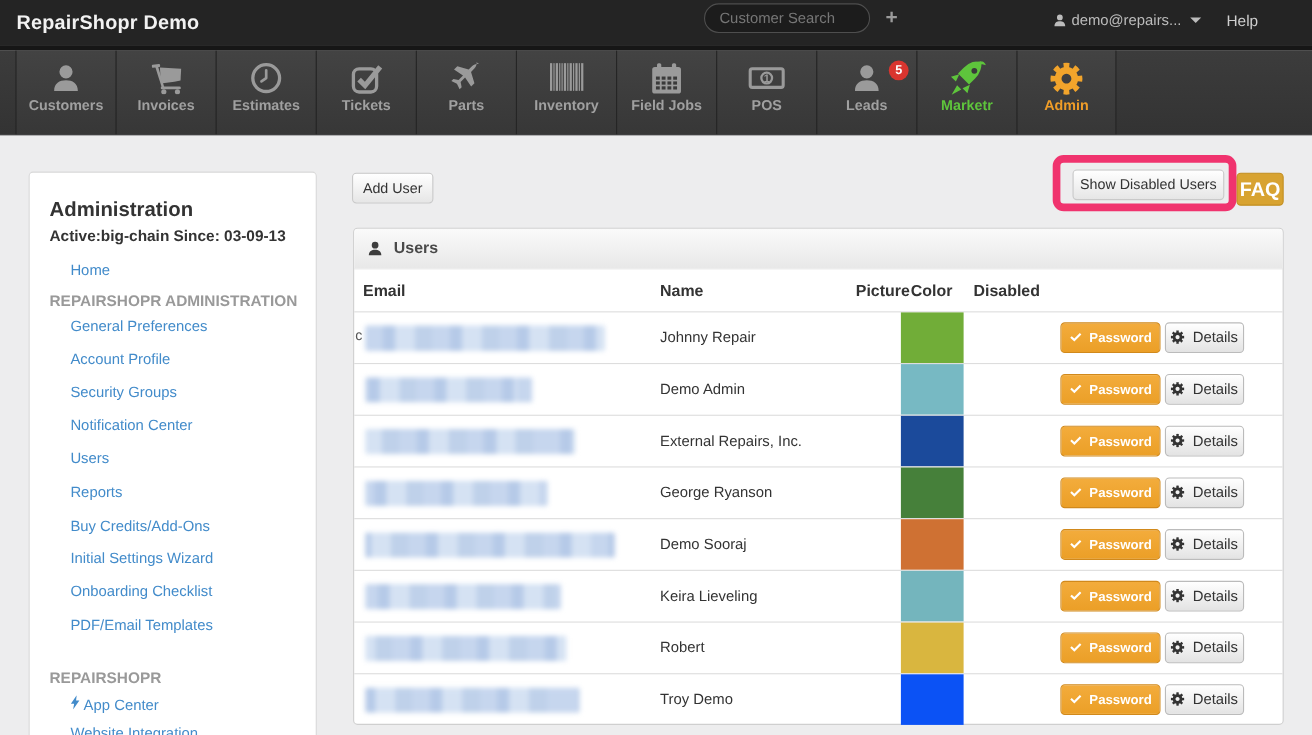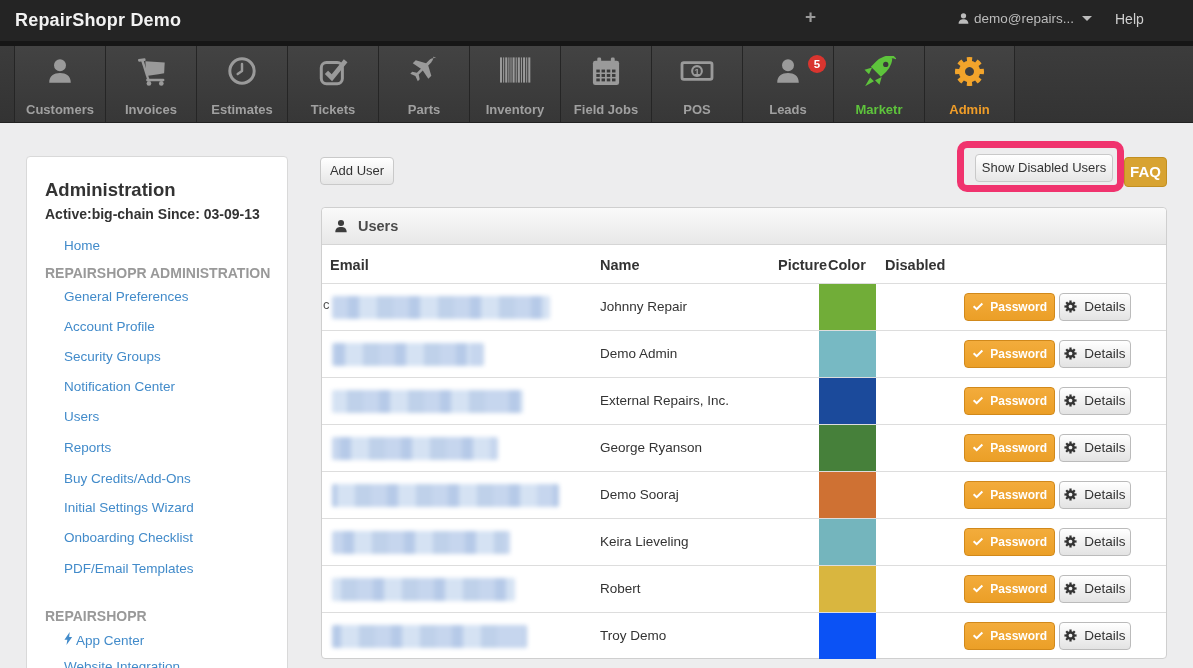--- a/index.html
+++ b/index.html
@@ -10,55 +10,56 @@
 #search { position:absolute; left:640px; top:3px; width:151px; height:27px; border:1px solid #4e4e4e; border-radius:14px; background:#1c1c1c; color:#767676; font-size:13.5px; line-height:25px; padding-left:13px; }
 #plus { position:absolute; left:805px; top:6px; color:#9a9a9a; font-size:19px; font-weight:bold; }
 #acct { position:absolute; left:957px; top:11px; color:#bcbcbc; font-size:13.5px; }
 #acct svg { vertical-align:-2px; margin-right:4px; }
 #caret { display:inline-block; width:0; height:0; border-left:5px solid transparent; border-right:5px solid transparent; border-top:5px solid #bcbcbc; margin-left:8px; vertical-align:2px; }
 #help { position:absolute; left:1115px; top:11px; color:#cfcfcf; font-size:14px; }
 #nav { position:absolute; left:0; top:41px; width:1193px; height:82px; background:linear-gradient(#3c3c3c,#333333); border-top:5px solid #161616; border-bottom:1px solid #222; }
 .tab { position:absolute; top:0; width:91px; height:76px; background:linear-gradient(#434343,#373737); border-left:1px solid #252525; text-align:center; }
 .tab.last { border-right:1px solid #252525; }
 .tab .ic { margin-top:10px; height:32px; }
-.tab .lbl { font-size:13px; font-weight:bold; color:#a0a0a0; margin-top:14px; }
+.tab .lbl { font-size:13px; font-weight:bold; color:#a0a0a0; margin-top:0; }
 .tab .lbl.green { color:#5ec43c; }
 .tab .lbl.orange { color:#f09d28; }
 #badge5 { position:absolute; right:7px; top:9px; width:18px; height:18px; border-radius:50%; background:#d9352f; color:#fff; font-size:11.5px; font-weight:bold; line-height:18px; text-align:center; }
 
 #side { position:absolute; left:26px; top:156px; width:262px; height:560px; background:#fff; border:1px solid #d9d9d9; border-radius:4px; }
 #side .title { position:absolute; left:18px; top:22px; font-size:18.5px; font-weight:bold; color:#333; }
 #side .sub { position:absolute; left:18px; top:49px; font-size:14px; font-weight:bold; color:#333; }
 .slink { position:absolute; left:37px; font-size:13.5px; color:#428bca; }
 .shead { position:absolute; left:18px; font-size:14px; font-weight:bold; color:#999; }
 
 .btn-def { position:absolute; background:linear-gradient(#ffffff,#e6e6e6); border:1px solid #c9c9c9; border-radius:4px; color:#333; font-size:13px; text-align:center; }
 #adduser { left:320px; top:157px; width:74px; height:28px; line-height:26px; }
 #annot { position:absolute; left:957px; top:141px; width:167px; height:51px; border:7px solid #f0336e; border-radius:10px; z-index:5; }
 #showdis { left:975px; top:154px; width:138px; height:28px; line-height:26px; z-index:6; }
-#faq { position:absolute; left:1124px; top:157px; width:43px; height:30px; background:#d8a331; border:1px solid #c28f21; border-radius:4px; color:#fff; font-size:15px; font-weight:bold; text-align:center; line-height:28px; }
+#faq { position:absolute; left:1124px; top:157px; width:43px; height:30px; background:#d8a331; border:1px solid #c28f21; border-radius:4px; color:#fff; font-size:18px; font-weight:bold; text-align:center; line-height:28px; }
 
 #panel { position:absolute; left:321px; top:207px; width:846px; height:452px; background:#fff; border:1px solid #cfcfcf; border-radius:4px; }
 #phead { position:absolute; left:0; top:0; width:844px; height:37px; background:linear-gradient(#fafafa,#e8e8e8); border-bottom:1px solid #d5d5d5; border-radius:4px 4px 0 0; }
 #phead .t { position:absolute; left:36px; top:10px; font-size:14.5px; font-weight:bold; color:#4a4a4a; }
 #phead svg { position:absolute; left:12px; top:11px; }
 .th { position:absolute; top:49px; font-size:14.5px; font-weight:bold; color:#333; }
 .row { position:absolute; left:0; width:844px; height:47px; border-top:1px solid #ddd; }
 .row .name { position:absolute; left:278px; top:15px; font-size:13.5px; color:#333; }
 .row .sw { position:absolute; left:497px; top:0; width:57px; height:46px; }
 .blur { position:absolute; left:10px; top:12px; height:23px; border-radius:2px; filter:blur(2.2px);
   background:repeating-linear-gradient(90deg,#c6d6ee 0 16px,#b6cae8 16px 27px,#d5e2f3 27px 45px,#bfd1ea 45px 61px); }
 .pwbtn { position:absolute; left:642px; top:9px; width:91px; height:28px; background:linear-gradient(#f3ac3c,#eb9f27); border:1px solid #d1891b; border-radius:4px; color:#fff; font-size:12px; font-weight:bold; text-align:center; line-height:26px; }
 .dtbtn { position:absolute; left:737px; top:9px; width:72px; height:28px; background:linear-gradient(#ffffff,#e3e3e3); border:1px solid #bbb; border-radius:4px; color:#333; font-size:13.5px; text-align:center; line-height:26px; }
 .pwbtn svg, .dtbtn svg { vertical-align:-1.5px; margin-right:3px; }
 </style>
 </head>
 <body>
 <div id="topbar">
   <div class="brand">RepairShopr Demo</div>
+  <div id="search">Customer Search</div>
   <div id="plus">+</div>
   <div id="acct"><svg width="13" height="13" viewBox="0 0 32 32" fill="#bcbcbc">
         <path d="M16 3a6.5 6.5 0 110 13 6.5 6.5 0 010-13zM4 29c0-8 5.5-11 12-11s12 3 12 11z"></path>
       </svg>demo@repairs...<span id="caret"></span></div>
   <div id="help">Help</div>
 </div>
 <div id="nav">
 <div class="tab" style="left:14px">
       <div class="ic"><svg width="30" height="30" viewBox="0 0 32 32" fill="#9a9a9a">
           <path d="M16 3.5a6.4 6.4 0 110 12.8 6.4 6.4 0 010-12.8zM4.5 28.5c0-7.5 5.2-10.4 11.5-10.4s11.5 2.9 11.5 10.4z"></path>

